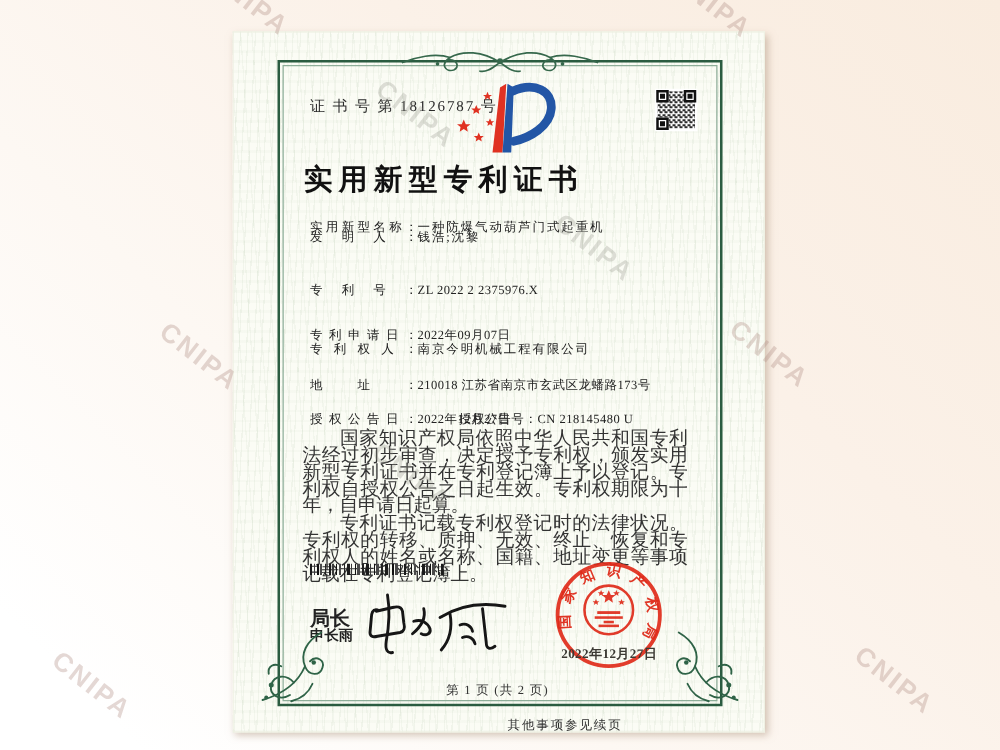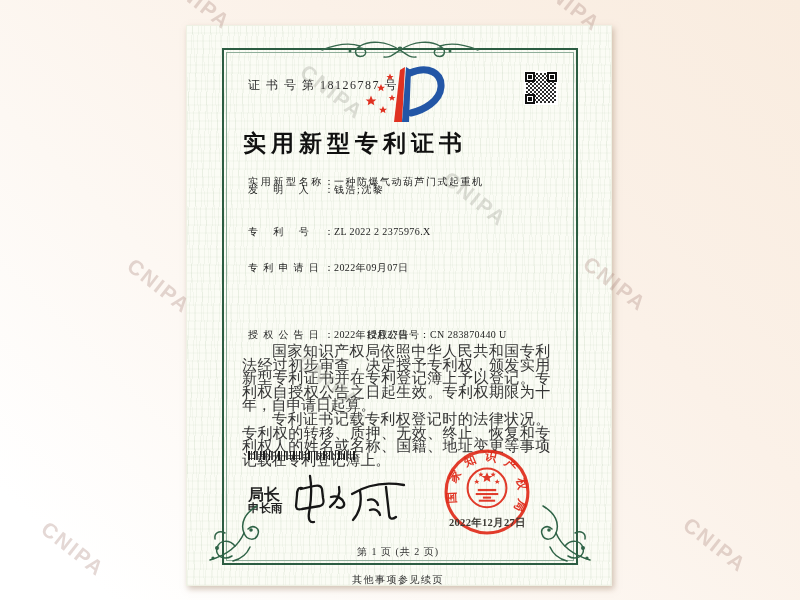--- a/index.html
+++ b/index.html
@@ -64,21 +64,21 @@
     background:repeating-linear-gradient(90deg,
       #1b1b1b 0 2px,transparent 2px 3px,#3a3a3a 3px 4px,transparent 4px 6px,
       #111 6px 7px,transparent 7px 8px,#4a4a4a 8px 10px,transparent 10px 12px,
       #222 12px 13px,transparent 13px 15px);}
   .sig-title{position:absolute;left:62px;top:460px;font-family:"Liberation Sans",sans-serif;font-weight:bold;font-size:16px;color:#222;}
   .sig-name{position:absolute;left:62px;top:476px;font-family:"Liberation Sans",sans-serif;font-weight:bold;font-size:11.5px;color:#222;}
   .signature{position:absolute;left:102px;top:447px;width:120px;height:58px;z-index:4;}
   .seal{position:absolute;left:256px;top:422px;width:90px;height:90px;z-index:5;}
   .seal-date{position:absolute;left:263px;top:491px;z-index:6;font-size:10.5px;font-weight:bold;color:#3b3933;letter-spacing:0.3px;white-space:nowrap;}
   .pagenum{position:absolute;left:112px;top:520px;width:200px;text-align:center;font-size:10px;color:#333;letter-spacing:1px;}
-  .footnote{position:absolute;left:112px;top:548px;width:200px;text-align:center;font-size:10px;color:#2e2e2e;letter-spacing:1.5px;}
+  .footnote{position:absolute;left:112px;top:548px;width:200px;text-align:right;font-size:10px;color:#2e2e2e;letter-spacing:1.5px;}
 </style>
 </head>
 <body>
 
 <div class="paper">
 
   <div class="frame"></div>
 
   <svg class="ornament-top" viewBox="0 0 160 24">
     <g fill="none" stroke="#36684c" stroke-width="1.4" stroke-linecap="round">
@@ -147,23 +147,29 @@
   </div>
   <div class="row" style="top:158px">
     <span class="flabel">发明人：</span><span class="fvalue">钱浩;沈黎</span>
   </div>
   <div class="row" style="top:200px">
     <span class="flabel">专利号：</span><span class="fvalue num">ZL 2022 2 2375976.X</span>
   </div>
   <div class="row" style="top:236px">
     <span class="flabel">专利申请日：</span><span class="fvalue num">2022年09月07日</span>
   </div>
+  <div class="row" style="top:247px">
+    <span class="flabel">专利权人：</span><span class="fvalue">南京今明机械工程有限公司</span>
+  </div>
+  <div class="row" style="top:276px">
+    <span class="flabel">地址：</span><span class="fvalue num">210018 江苏省南京市玄武区龙蟠路173号</span>
+  </div>
   <div class="row" style="top:303px">
     <span class="flabel">授权公告日：</span><span class="fvalue num">2022年12月27日</span>
-    <span class="pair2"><span class="flabel2">授权公告号：</span><span class="fvalue num">CN 283870440 U</span></span>
+    <span class="pair2"><span class="flabel2">授权公告号：</span><span class="fvalue num">CN 218145480 U</span></span>
   </div>
 
   <div class="legal">
     <p>国家知识产权局依照中华人民共和国专利法经过初步审查，决定授予专利权，颁发实用新型专利证书并在专利登记簿上予以登记。专利权自授权公告之日起生效。专利权期限为十年，自申请日起算。</p>
     <p>专利证书记载专利权登记时的法律状况。专利权的转移、质押、无效、终止、恢复和专利权人的姓名或名称、国籍、地址变更等事项记载在专利登记簿上。</p>
   </div>
 
   <div class="barcode"></div>
 
   <div class="sig-title">局长</div>

